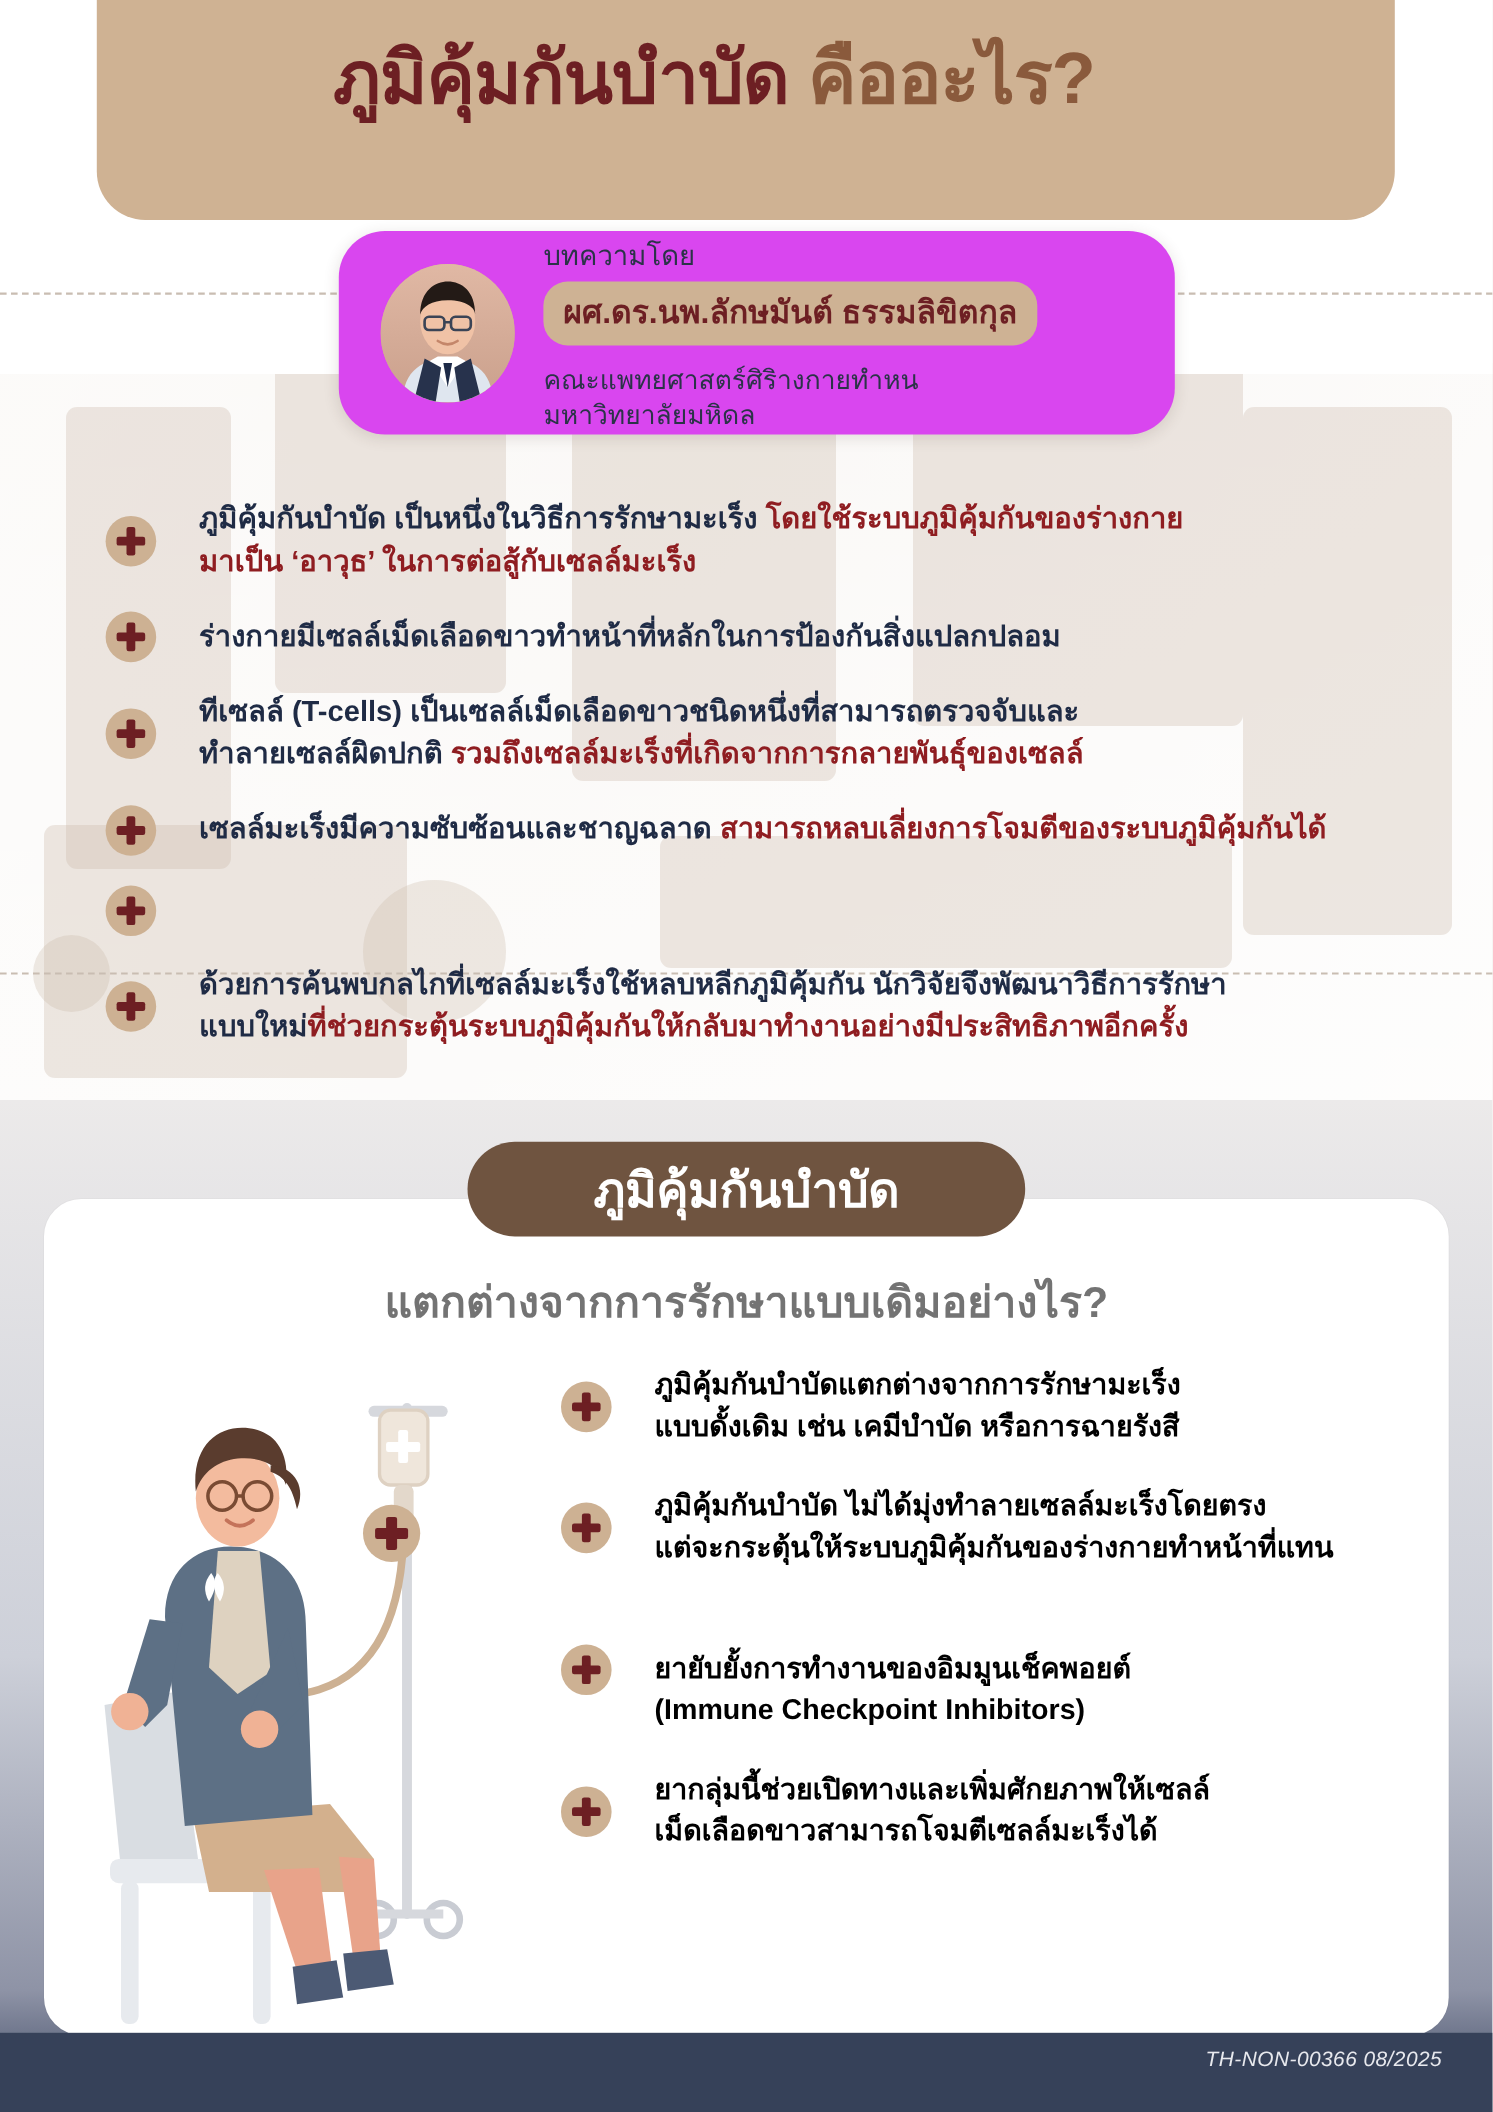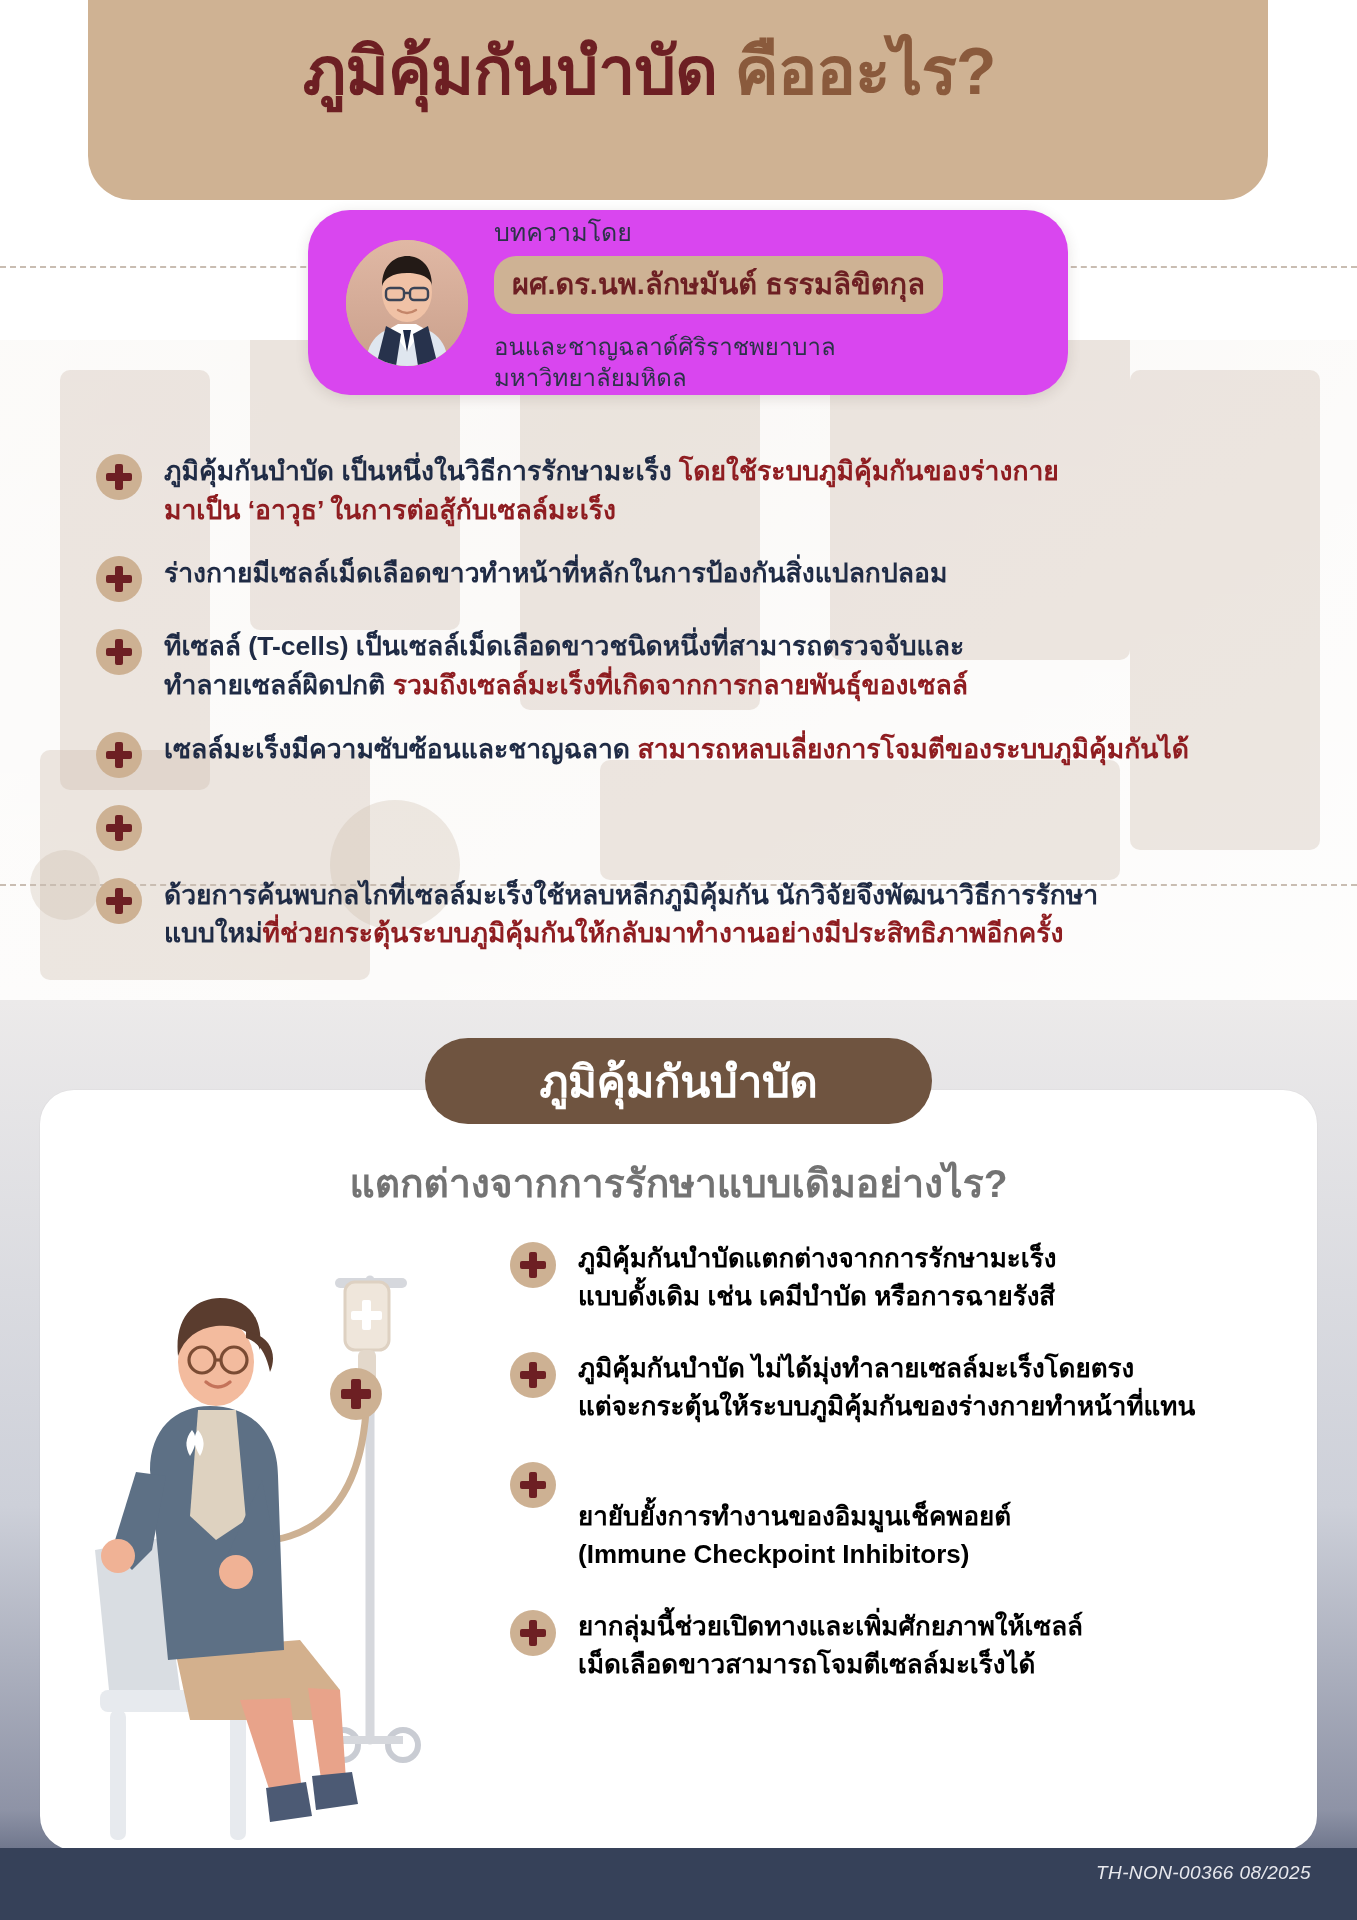--- a/index.html
+++ b/index.html
@@ -122,22 +122,23 @@
 
   
   .list-top {
     position: absolute;
     left: 96px; top: 452px;
     width: 1180px;
     z-index: 5;
   }
   .bullet {
     display: flex;
-    align-items: flex-start;
+    align-items: center;
     margin-bottom: 25px;
+    gap: 17px;
   }
   .bullet-icon {
     flex: 0 0 auto;
     width: 46px; height: 46px;
     border-radius: 50%;
     background: #cdb193;
     position: relative;
     margin-right: 22px;
     margin-top: 2px;
   }
@@ -313,21 +314,21 @@
         <rect x="40" y="48" width="18" height="12" rx="4" fill="none" stroke="#3b4456" stroke-width="2.4"></rect>
         <rect x="64" y="48" width="18" height="12" rx="4" fill="none" stroke="#3b4456" stroke-width="2.4"></rect>
         <line x1="58" y1="53" x2="64" y2="53" stroke="#3b4456" stroke-width="2.4"></line>
         <path d="M52 70 Q61 76 70 70" stroke="#c4866a" stroke-width="2.4" fill="none" stroke-linecap="round"></path>
       </svg>
     </div>
     <div class="author-text">
       <div class="author-by">บทความโดย</div>
       <div class="author-name-pill">ผศ.ดร.นพ.ลักษมันต์ ธรรมลิขิตกุล</div>
       <div class="author-aff">
-        <div>อนและชาญฉลาด์ศิริราชพยาบาล</div>
+        <div>คณะแพทยศาสตร์ศิริางกายทำหน</div>
         <div>มหาวิทยาลัยมหิดล</div>
       </div>
     </div>
   </div>
 
   <div class="list-top">
 
     <div class="bullet">
       <div class="bullet-icon"></div>
       <div class="bullet-text">

